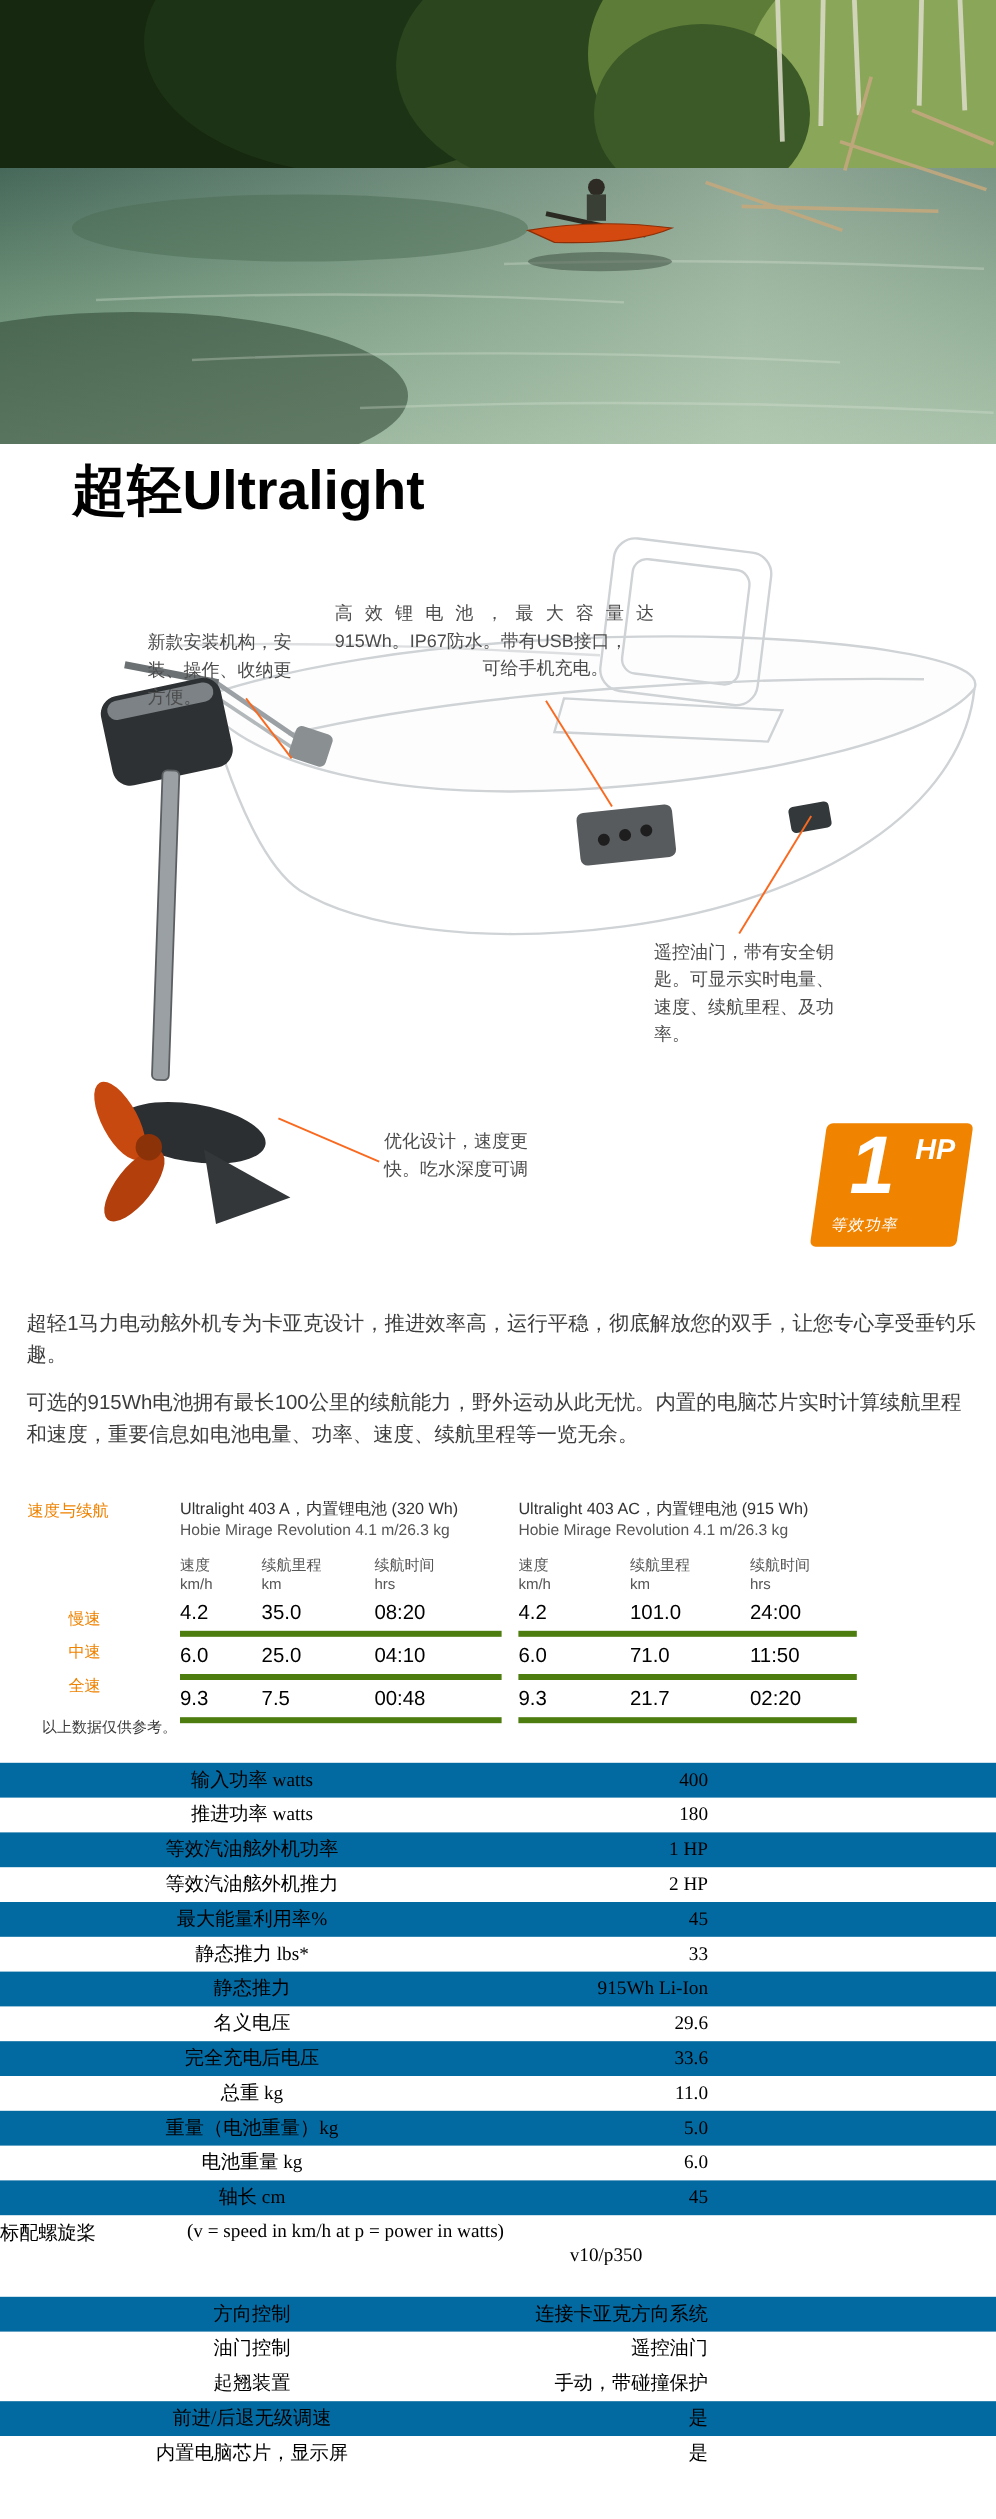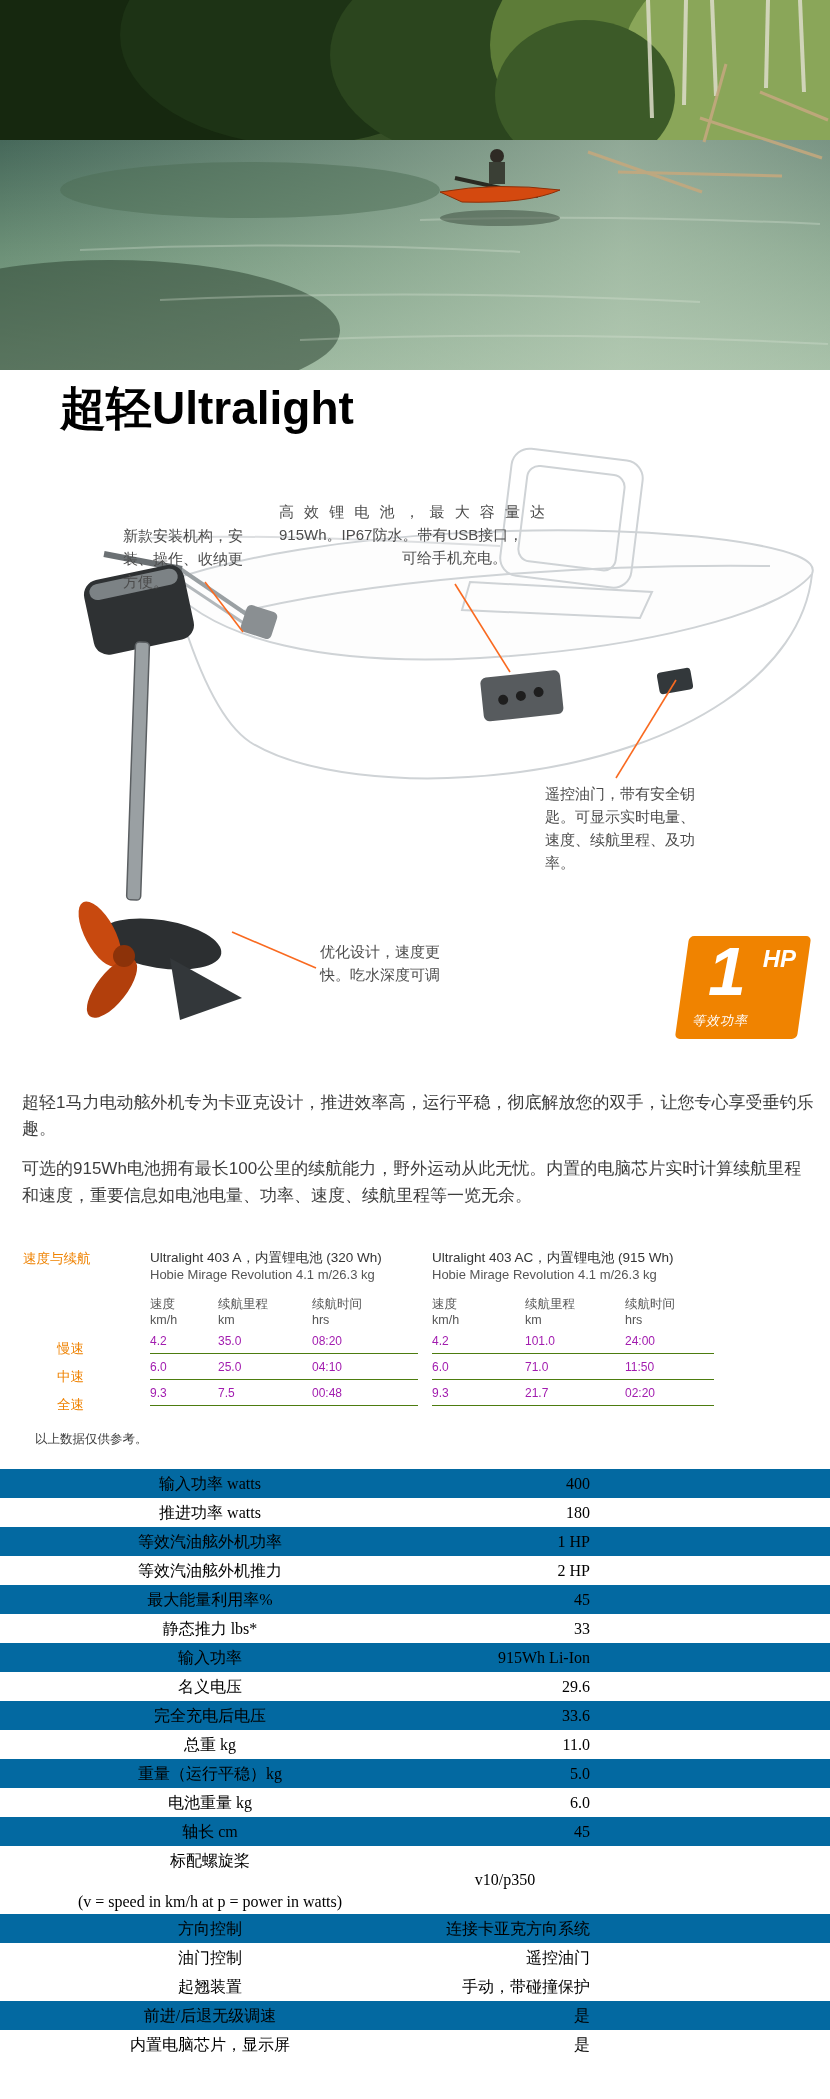--- a/index.html
+++ b/index.html
@@ -40,31 +40,31 @@
   .rlabel{position:absolute;left:57px;font-size:13.5px;line-height:20px;color:#ef8200}
   .rlabel.r0{top:104px}.rlabel.r1{top:132px}.rlabel.r2{top:160px}
   .stable{position:absolute;top:14px;font-size:13px}
   #tableA{left:150px;width:268px}
   #tableB{left:432px;width:282px}
   #tableA .grid{display:grid;grid-template-columns:68px 94px 106px}
   #tableB .grid{display:grid;grid-template-columns:93px 100px 89px}
   .ttitle{font-size:13.5px;font-weight:400;color:#333;line-height:17px;white-space:nowrap}
   .tsub{font-size:13px;color:#555;line-height:17px;white-space:nowrap}
   .thead{margin-top:13px;color:#555;font-size:12.5px;line-height:16px}
-  .trow{border-bottom:1px solid #4d7c0f;padding:6px 0 5px;font-size:12px;color:#a21caf}
+  .trow{border-bottom:5px solid #4d7c0f;padding:6px 0 5px;font-size:17px;color:#000000}
   .tfoot{position:absolute;left:35px;top:196px;font-size:12.5px;color:#3c3c3c}
 
   
   .spec{margin-top:16px;font-family:"Liberation Serif","DejaVu Serif",serif;font-size:16px;color:#000}
   .srow{display:flex;height:29px;line-height:29px}
   .srow.shaded{background:#0369a1}
   .slabel{width:420px;text-align:center}
   .svalue{width:170px;text-align:right}
   .srow.tall{height:68px;line-height:normal}
-  .srow.tall .slabel{display:flex;flex-direction:column;justify-content:space-between;padding:5px 0 3px}
+  .srow.tall .slabel{display:flex;flex-direction:row;justify-content:space-between;padding:5px 0 3px}
   .srow.tall .svalue{display:flex;align-items:center;justify-content:center}
 </style>
 </head>
 <body>
 
 <svg class="hero" viewBox="0 0 830 370" aria-hidden="true">
   <defs>
     <linearGradient id="forest" x1="0" y1="0" x2="0" y2="1">
       <stop offset="0" stop-color="#22371c"></stop>
         <stop offset="1" stop-color="#44602e"></stop>
@@ -304,37 +304,37 @@
   </div>
   <div class="srow shaded">
     <div class="slabel">最大能量利用率%</div>
     <div class="svalue">45</div>
   </div>
   <div class="srow">
     <div class="slabel">静态推力 lbs*</div>
     <div class="svalue">33</div>
   </div>
   <div class="srow shaded">
-    <div class="slabel">输入功率</div>
+    <div class="slabel">静态推力</div>
     <div class="svalue">915Wh Li-Ion</div>
   </div>
   <div class="srow">
     <div class="slabel">名义电压</div>
     <div class="svalue">29.6</div>
   </div>
   <div class="srow shaded">
     <div class="slabel">完全充电后电压</div>
     <div class="svalue">33.6</div>
   </div>
   <div class="srow">
     <div class="slabel">总重 kg</div>
     <div class="svalue">11.0</div>
   </div>
   <div class="srow shaded">
-    <div class="slabel">重量（运行平稳）kg</div>
+    <div class="slabel">重量（电池重量）kg</div>
     <div class="svalue">5.0</div>
   </div>
   <div class="srow">
     <div class="slabel">电池重量 kg</div>
     <div class="svalue">6.0</div>
   </div>
   <div class="srow shaded">
     <div class="slabel">轴长 cm</div>
     <div class="svalue">45</div>
   </div>

